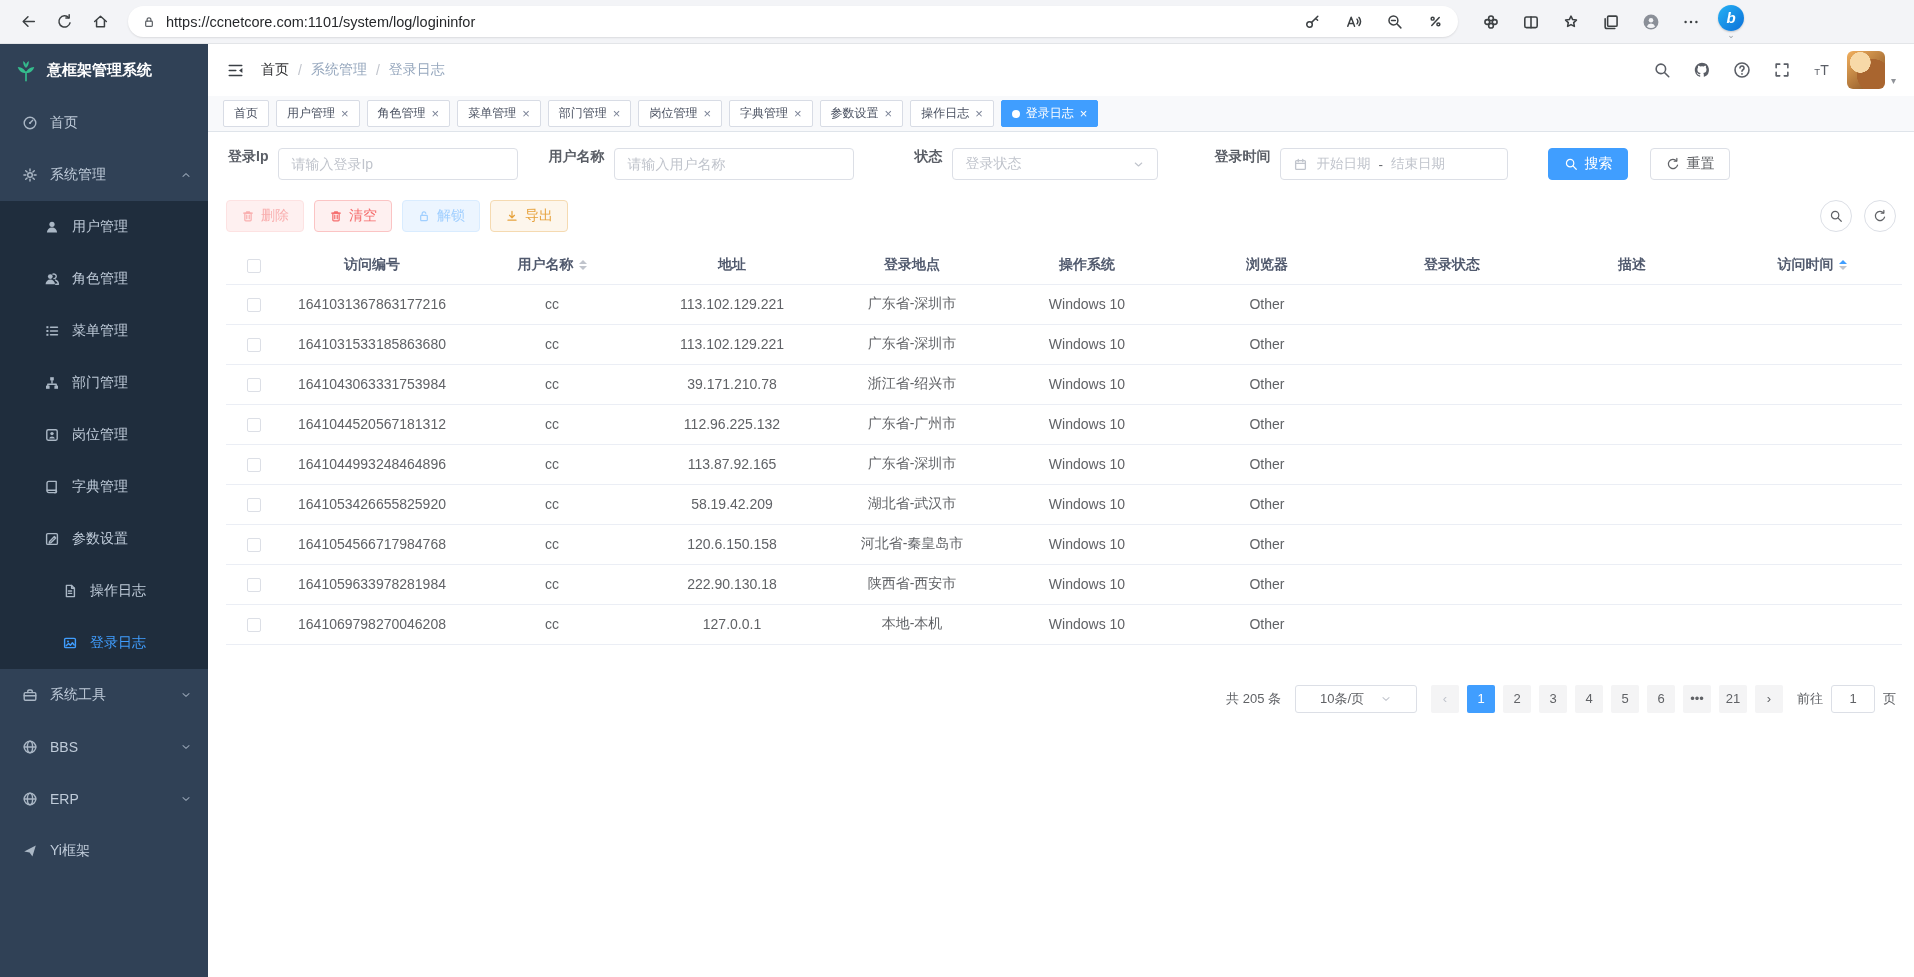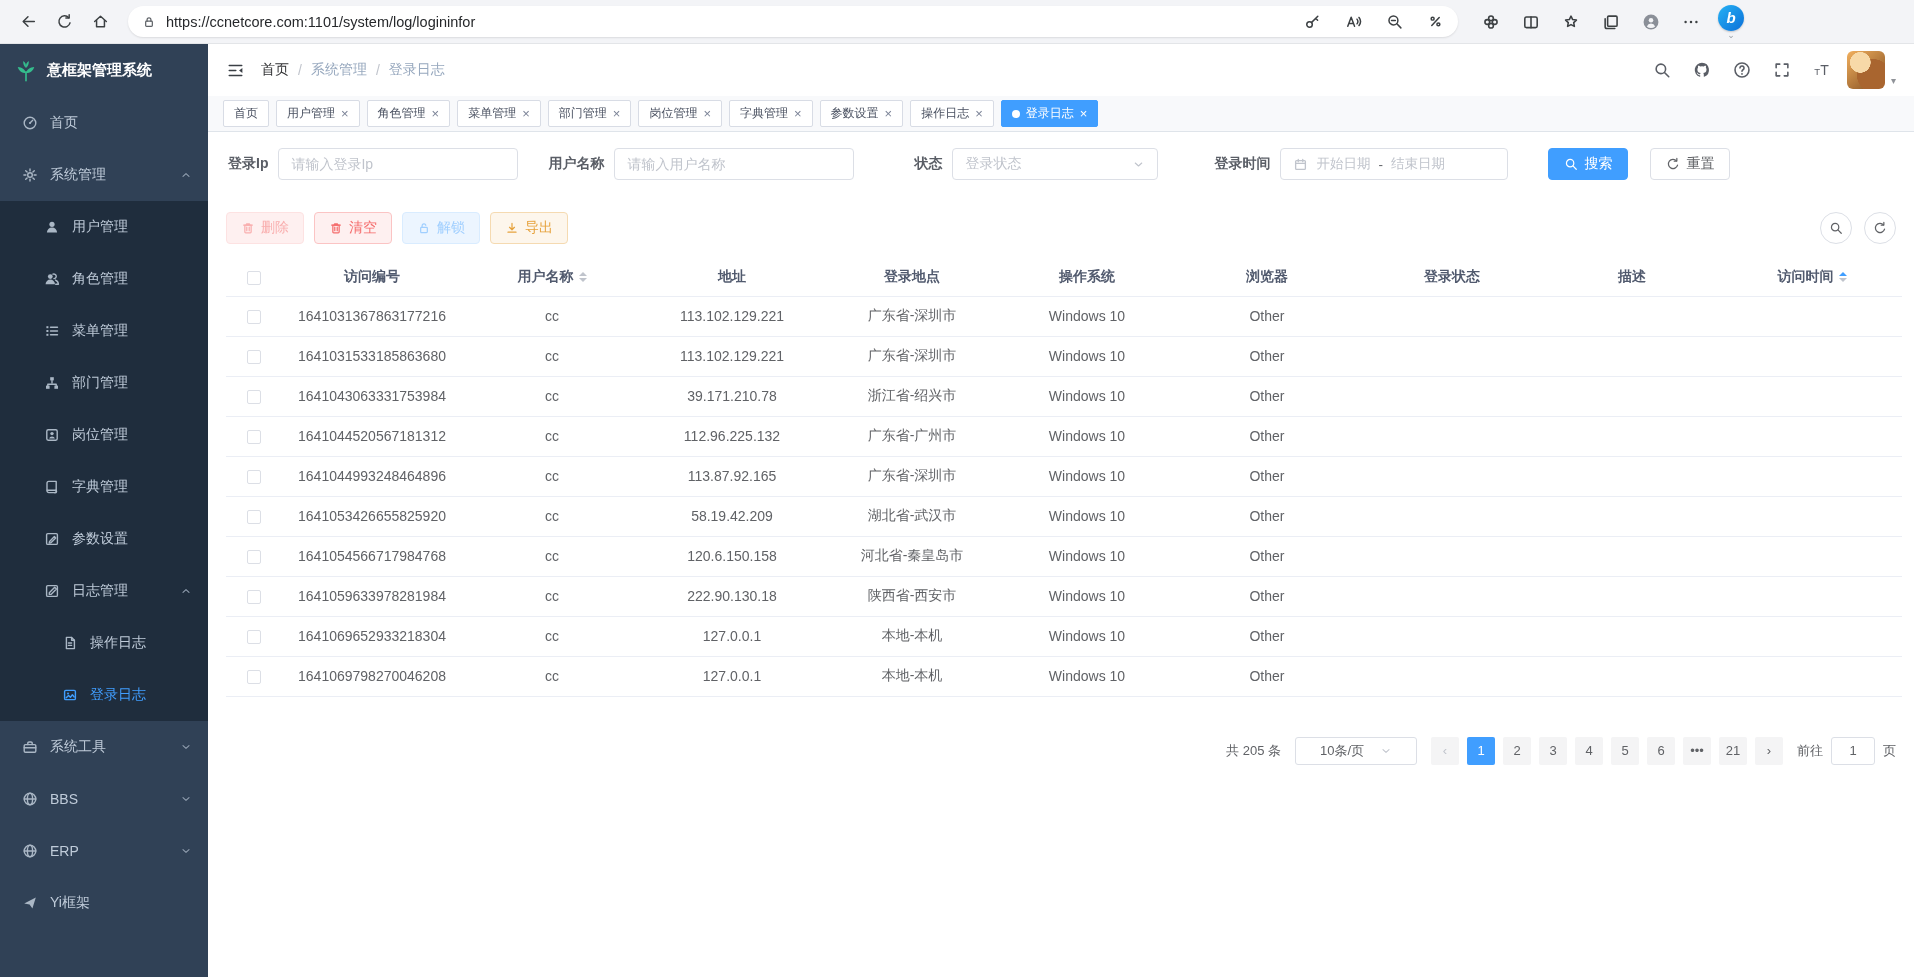--- a/index.html
+++ b/index.html
@@ -54,21 +54,21 @@
 
   .tabs-bar{height:36px;background:#f8f9fb;border-bottom:1px solid #dfe4ea;display:flex;align-items:center;padding:0 15px;gap:7px}
   .tab{height:27px;display:flex;align-items:center;gap:6px;background:#fff;border:1px solid #d8dce5;color:#495060;font-size:12px;padding:0 10px;cursor:pointer;border-radius:2px}
   .tab .close{font-size:13px;color:#7a8296}
   .tab.active{background:#409eff;border-color:#409eff;color:#fff}
   .tab.active .close{color:#fff}
   .tab .dot{width:8px;height:8px;border-radius:50%;background:#fff;flex:none}
 
   .content{padding:16px 18px 0 18px;flex:1}
   
-  .search-form{display:flex;align-items:center;margin-bottom:32px;padding-left:2px}
+  .search-form{display:flex;align-items:flex-start;margin-bottom:20px;padding-left:2px}
   .form-label{font-size:14px;font-weight:700;color:#5a5e66;margin-right:10px;white-space:nowrap}
   .el-input{height:32px;border:1px solid #dcdfe6;border-radius:4px;background:#fff;display:flex;align-items:center;padding:0 12px;font-size:14px;color:#606266}
   .el-input input{border:none;outline:none;width:100%;font-size:14px;color:#606266;font-family:inherit;background:transparent}
   .el-input input::placeholder{color:#c0c4cc}
   .w-input{width:240px}
   .sel{width:206px;justify-content:space-between;color:#c0c4cc;cursor:pointer}
   .sel .chev{color:#c0c4cc;font-size:13px}
   .daterange{width:228px;gap:8px;color:#c0c4cc;font-size:13.5px}
   .daterange .cal{color:#c0c4cc;font-size:15px}
   .daterange .dash{color:#606266}
@@ -325,34 +325,20 @@
           <span data-name="sidebar-item-label">字典管理</span>
         </div>
         <div class="menu-item lv1 sub" data-name="sidebar-item-参数设置">
           <span class="icon mi-icon" data-name="edit-icon">
             <svg viewBox="0 0 16 16">
               <rect x="2.6" y="2.6" width="10.8" height="10.8" rx="1.2"></rect>
               <path d="m5.6 10.4 4.8-4.8 1.3 1.3-4.8 4.8-1.7.4z"></path>
             </svg>
           </span>
           <span data-name="sidebar-item-label">参数设置</span>
-        </div>
-        <div class="menu-item lv1 sub" data-name="sidebar-item-日志管理">
-          <span class="icon mi-icon" data-name="log-icon">
-            <svg viewBox="0 0 16 16">
-              <rect x="2.6" y="2.6" width="10.8" height="10.8" rx="1.2"></rect>
-              <path d="m10.7 4.3 1.7 1.7-5.4 5.4H5.3V9.7z"></path>
-            </svg>
-          </span>
-          <span data-name="sidebar-item-label">日志管理</span>
-          <span class="icon chev" data-name="chevron-up-icon">
-            <svg viewBox="0 0 16 16">
-              <path d="m4 9.8 4-3.6 4 3.6"></path>
-            </svg>
-          </span>
         </div>
         <div class="menu-item lv2 sub" data-name="sidebar-item-操作日志">
           <span class="icon mi-icon" data-name="doc-icon">
             <svg viewBox="0 0 16 16">
               <path d="M4.4 2.4h5.2l2.8 2.8v8.4H4.4z"></path>
               <path d="M9.6 2.4v2.8h2.8M6.4 8h3.2M6.4 10.4h3.2"></path>
             </svg>
           </span>
           <span data-name="sidebar-item-label">操作日志</span>
         </div>
@@ -758,32 +744,20 @@
               <td data-name="table-cell">222.90.130.18</td>
               <td data-name="table-cell">陕西省-西安市</td>
               <td data-name="table-cell">Windows 10</td>
               <td data-name="table-cell">Other</td>
               <td data-name="table-cell"></td>
               <td data-name="table-cell"></td>
               <td data-name="table-cell"></td>
             </tr>
             <tr data-name="table-row">
               <td><span class="checkbox" data-name="row-checkbox"></span></td>
-              <td data-name="table-cell">1641069652933218304</td>
-              <td data-name="table-cell">cc</td>
-              <td data-name="table-cell">127.0.0.1</td>
-              <td data-name="table-cell">本地-本机</td>
-              <td data-name="table-cell">Windows 10</td>
-              <td data-name="table-cell">Other</td>
-              <td data-name="table-cell"></td>
-              <td data-name="table-cell"></td>
-              <td data-name="table-cell"></td>
-            </tr>
-            <tr data-name="table-row">
-              <td><span class="checkbox" data-name="row-checkbox"></span></td>
               <td data-name="table-cell">1641069798270046208</td>
               <td data-name="table-cell">cc</td>
               <td data-name="table-cell">127.0.0.1</td>
               <td data-name="table-cell">本地-本机</td>
               <td data-name="table-cell">Windows 10</td>
               <td data-name="table-cell">Other</td>
               <td data-name="table-cell"></td>
               <td data-name="table-cell"></td>
               <td data-name="table-cell"></td>
             </tr>

